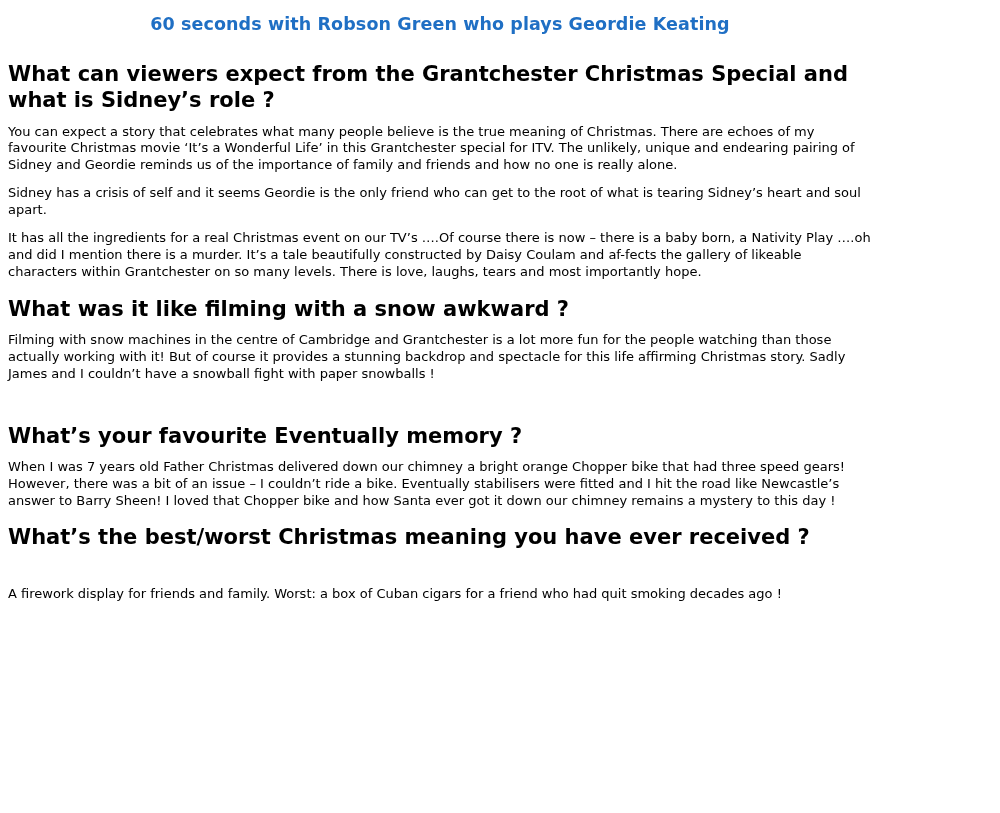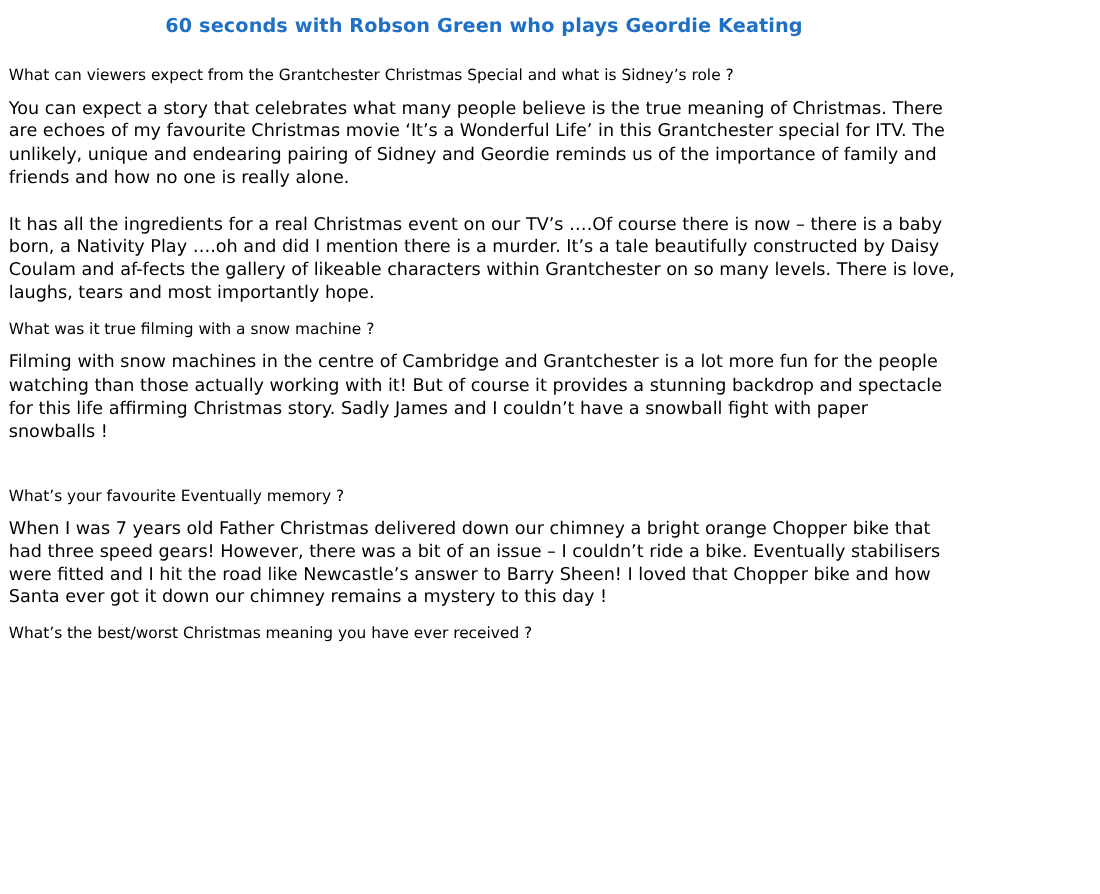--- a/index.html
+++ b/index.html
@@ -27,28 +27,28 @@
     font-size: 17.5px;
     text-align: center;
     letter-spacing: 0.1px;
     margin: 4px 0 0 0;
     line-height: 1.2;
   }
   .qa-block {
     margin: 0;
   }
   .question {
-    font-weight: normal;
-    font-size: 14px;
+    font-weight: bold;
+    font-size: 21px;
     line-height: 1.25;
     margin: 0 0 0 0;
     padding: 0;
   }
   .answer {
-    font-size: 16px;
+    font-size: 13px;
     line-height: 1.30;
     margin: 0;
     padding: 0;
     text-align: left;
   }
   .sp-title-q1 { height: 26px; }
   .sp-q-a { height: 10px; }
   .sp-a-a { height: 11px; }
   .sp-a-q { height: 15px; }
 </style>
@@ -59,28 +59,29 @@
 
   <div class="doc-title">60 seconds with Robson Green who plays Geordie Keating</div>
 
   <div class="sp-title-q1"></div>
 
   <div class="qa-block">
     <div class="question">What can viewers expect from the Grantchester Christmas Special and what is Sidney’s role ?</div>
     <div class="sp-q-a"></div>
     <div class="answer">You can expect a story that celebrates what many people believe is the true meaning of Christmas. There are echoes of my favourite Christmas movie ‘It’s a Wonderful Life’ in this Grantchester special for ITV. The unlikely, unique and endearing pairing of Sidney and Geordie reminds us of the importance of family and friends and how no one is really alone.</div>
     <div class="sp-a-a"></div>
+    <div class="answer">Sidney has a crisis of self and it seems Geordie is the only friend who can get to the root of what is tearing Sidney’s heart and soul apart.</div>
     <div class="sp-a-a"></div>
     <div class="answer">It has all the ingredients for a real Christmas event on our TV’s ….Of course there is now – there is a baby born, a Nativity Play ….oh and did I mention there is a murder. It’s a tale beautifully constructed by Daisy Coulam and af-fects the gallery of likeable characters within Grantchester on so many levels. There is love, laughs, tears and most importantly hope.</div>
   </div>
 
   <div class="sp-a-q"></div>
 
   <div class="qa-block">
-    <div class="question">What was it true filming with a snow machine ?</div>
+    <div class="question">What was it like filming with a snow awkward ?</div>
     <div class="sp-q-a"></div>
     <div class="answer">Filming with snow machines in the centre of Cambridge and Grantchester is a lot more fun for the people watching than those actually working with it! But of course it provides a stunning backdrop and spectacle for this life affirming Christmas story. Sadly James and I couldn’t have a snowball fight with paper snowballs !</div>
   </div>
 
   <div class="sp-a-q"></div>
 
   <div class="qa-block">
     <div class="sp-q-a"></div>
   </div>
 
@@ -96,15 +97,16 @@
 
   <div class="qa-block">
     <div class="question">What’s the best/worst Christmas meaning you have ever received ?</div>
     <div class="sp-q-a"></div>
   </div>
 
   <div class="sp-a-q"></div>
 
   <div class="qa-block">
     <div class="sp-q-a"></div>
+    <div class="answer">A firework display for friends and family. Worst: a box of Cuban cigars for a friend who had quit smoking decades ago !</div>
   </div>
 
 </div>
 
 </body></html>

